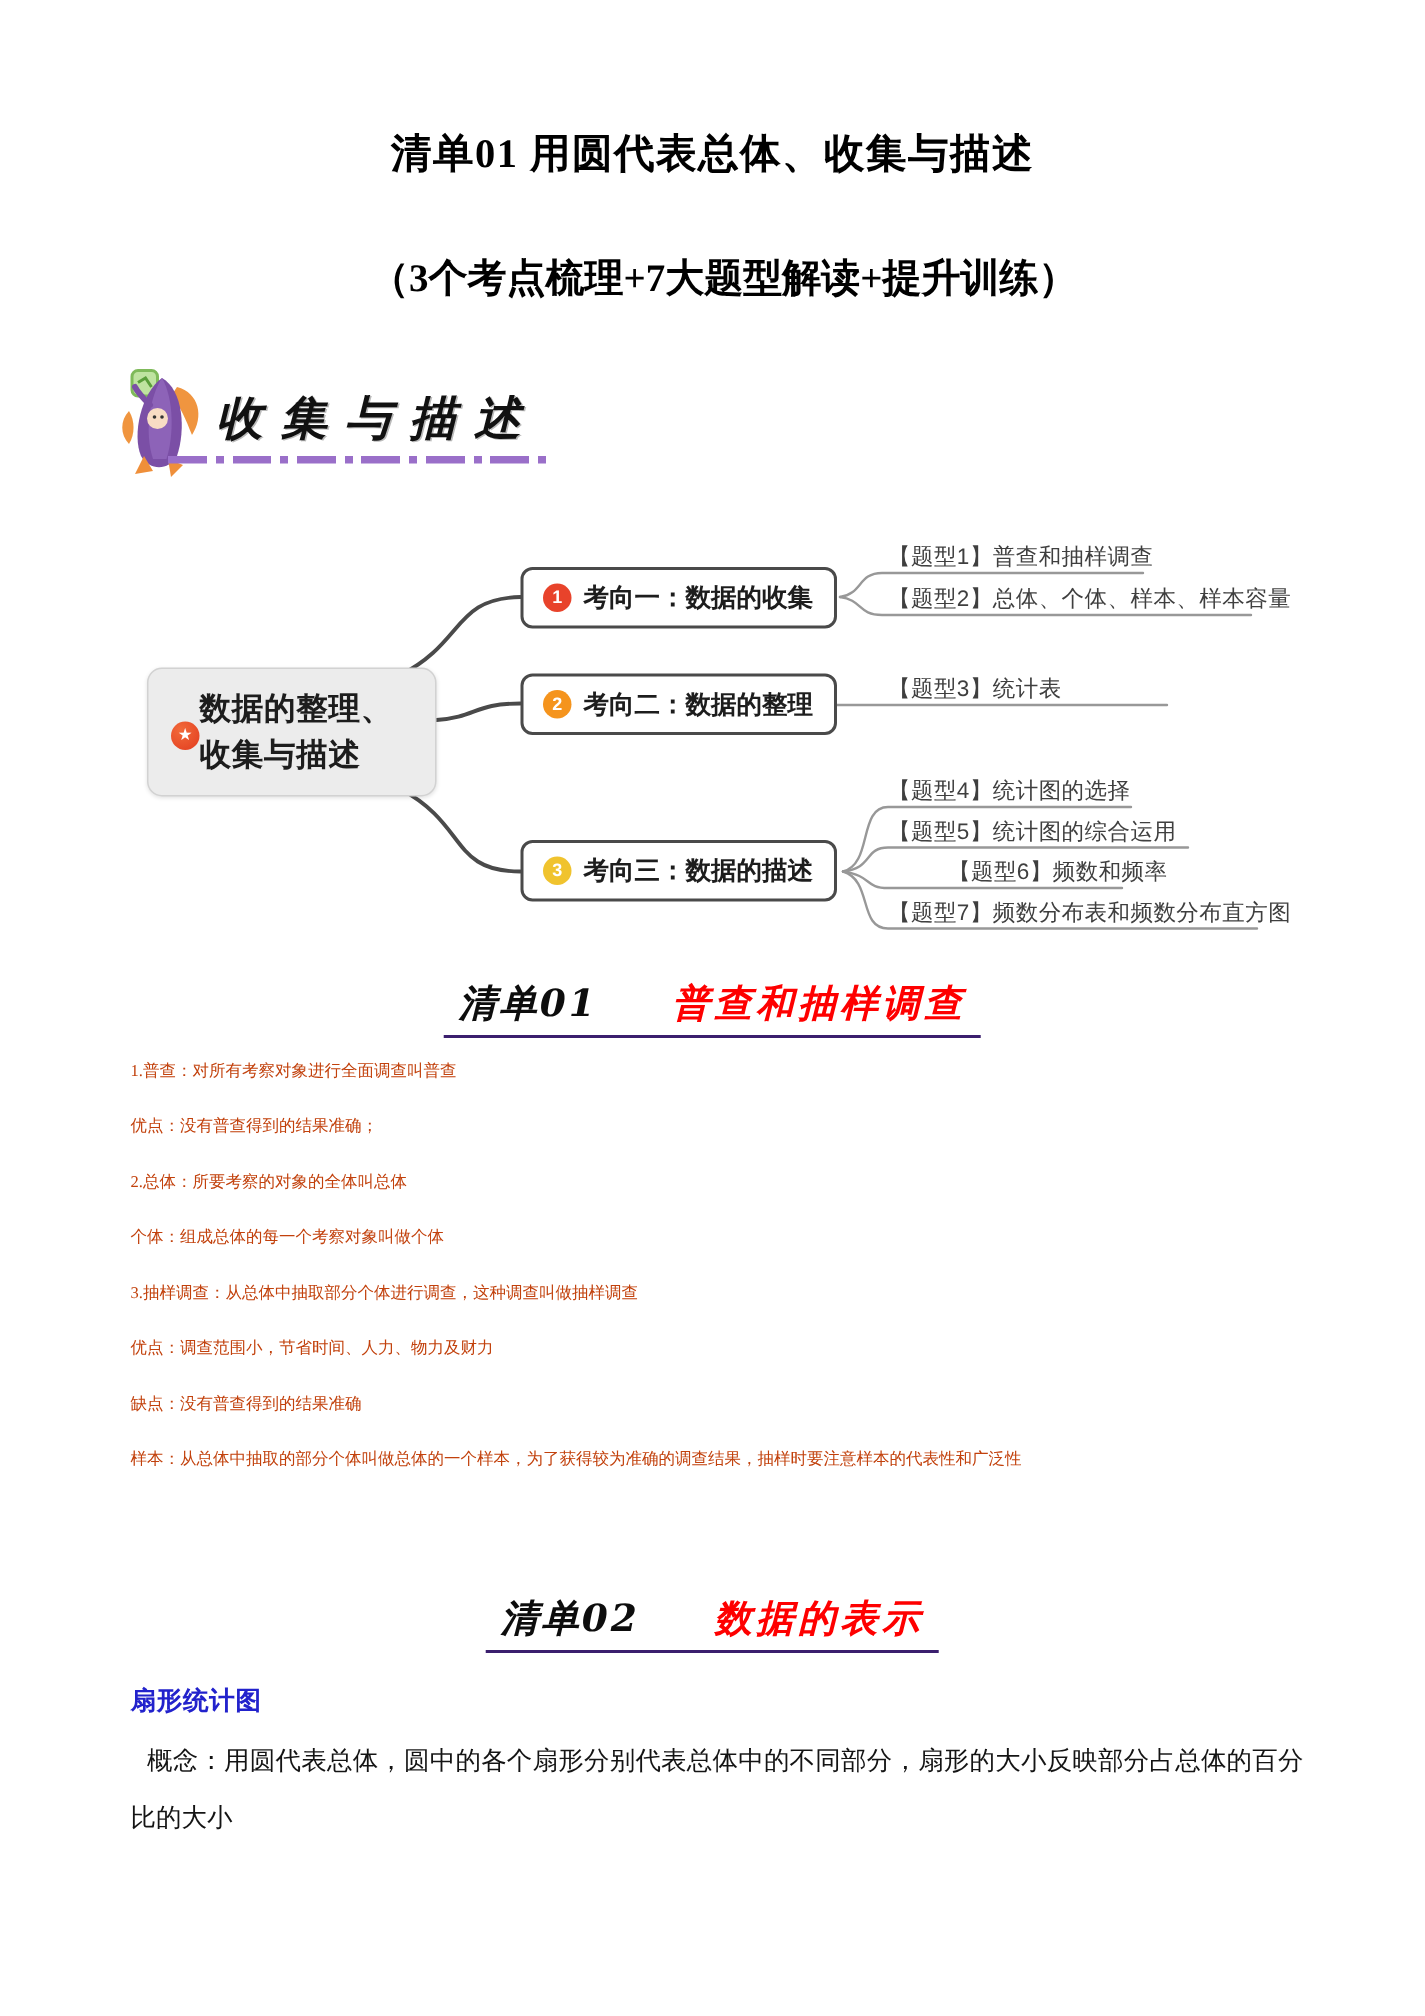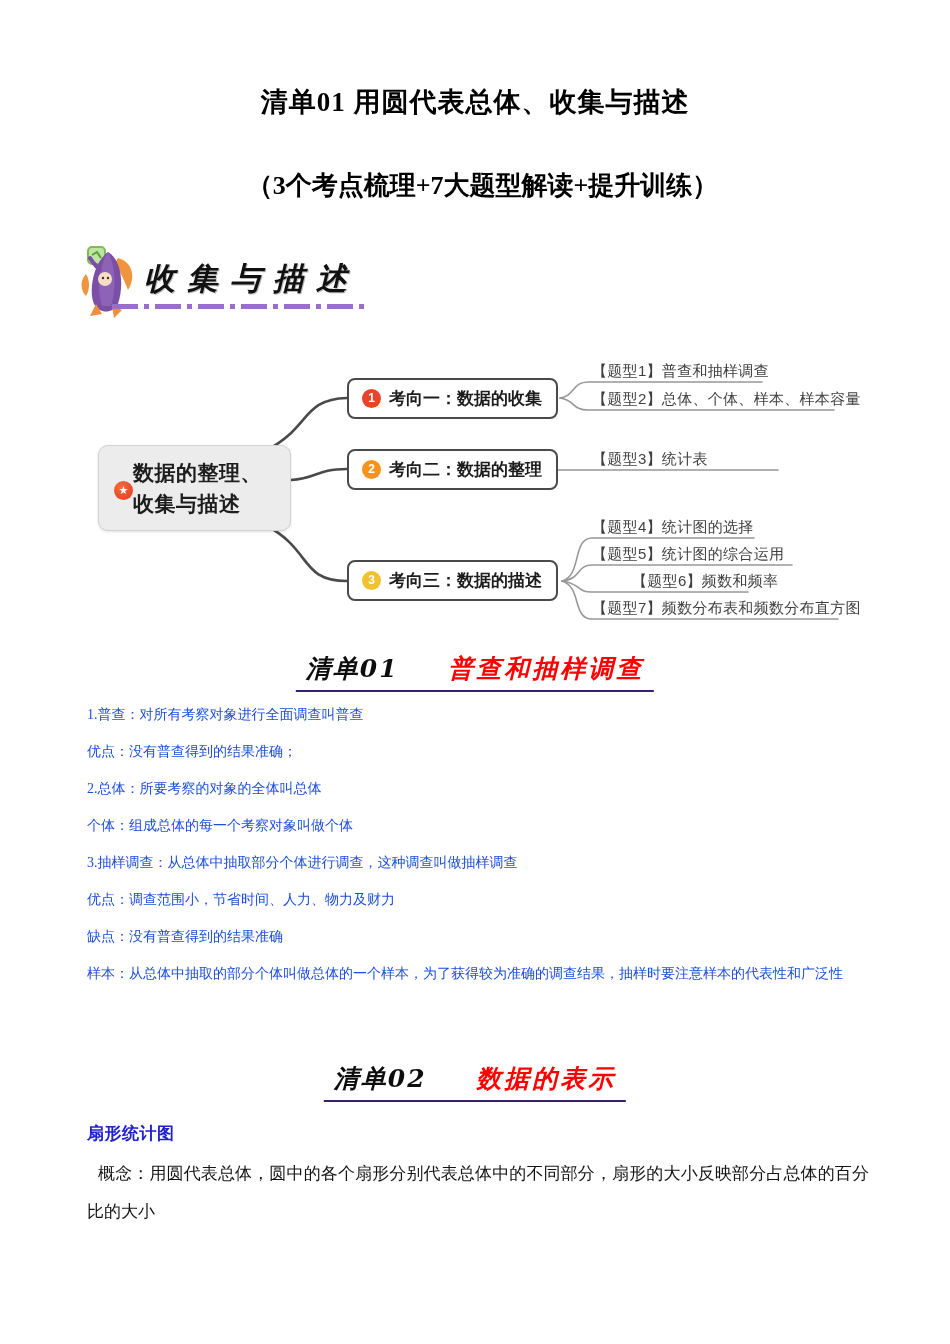--- a/index.html
+++ b/index.html
@@ -77,21 +77,21 @@
   
   .section-heading {
     position: absolute; left: 50%; transform: translateX(-50%);
     white-space: nowrap; text-align: center;
     border-bottom: 2px solid #3b1f6e; padding: 0 10px 5px 10px;
     font-family: "DejaVu Serif", serif; font-weight: bold; font-style: italic;
   }
   .section-heading .h-black { color: #0d0d0d; font-size: 25px; letter-spacing: 2px; }
   .section-heading .h-red   { color: #fe0000; font-size: 25px; letter-spacing: 3px; margin-left: 44px; }
   
-  .body-block { position: absolute; left: 87px; width: 782px; font-size: 14px; color: #1d4ed8; }
+  .body-block { position: absolute; left: 87px; width: 782px; font-size: 11px; color: #c2410c; }
   .body-block p { line-height: 37px; text-align: justify; }
   .sub-blue {
     position: absolute; left: 87px; font-size: 17px; font-weight: bold; color: #2222cc;
     font-family: "Liberation Sans", sans-serif; letter-spacing: 0.5px;
   }
   .concept { position: absolute; left: 87px; width: 782px; font-size: 17px; color: #141414; }
   .concept p { line-height: 38px; text-align: justify; text-indent: 11px; }
 </style>
 </head>
 <body>

